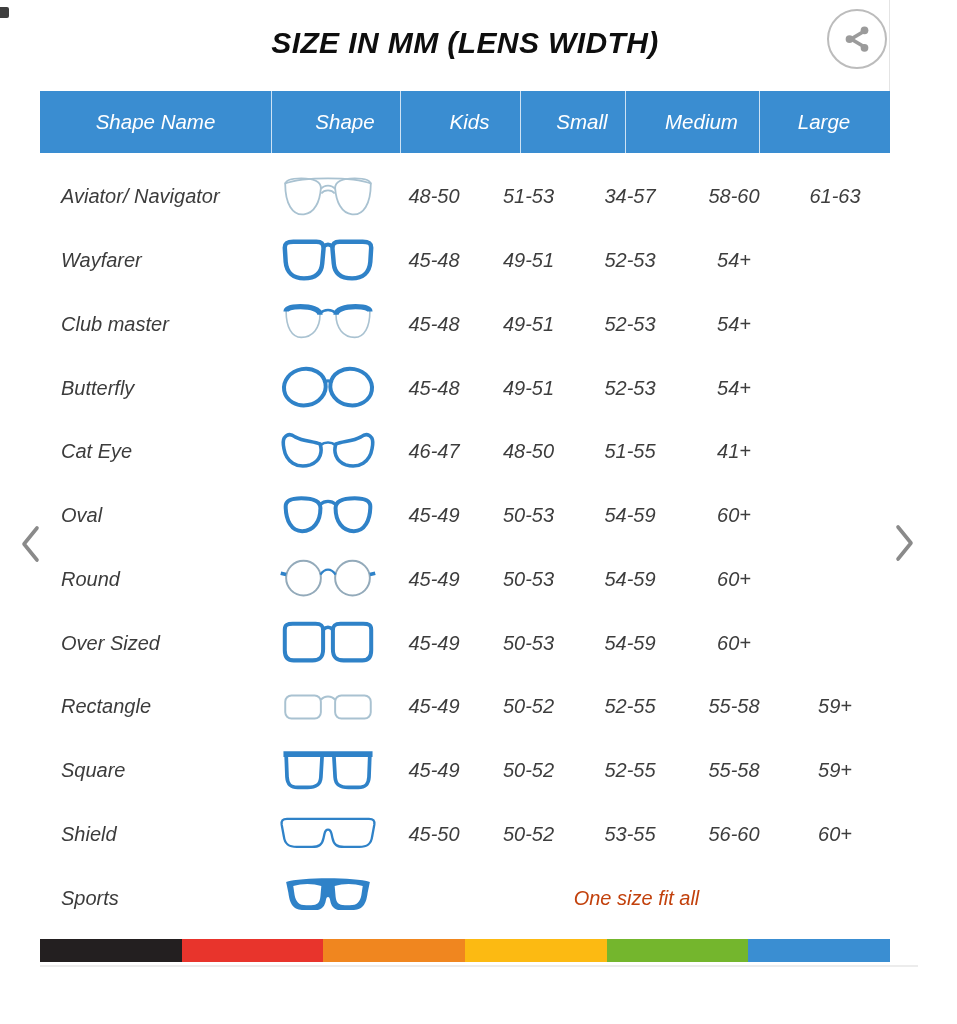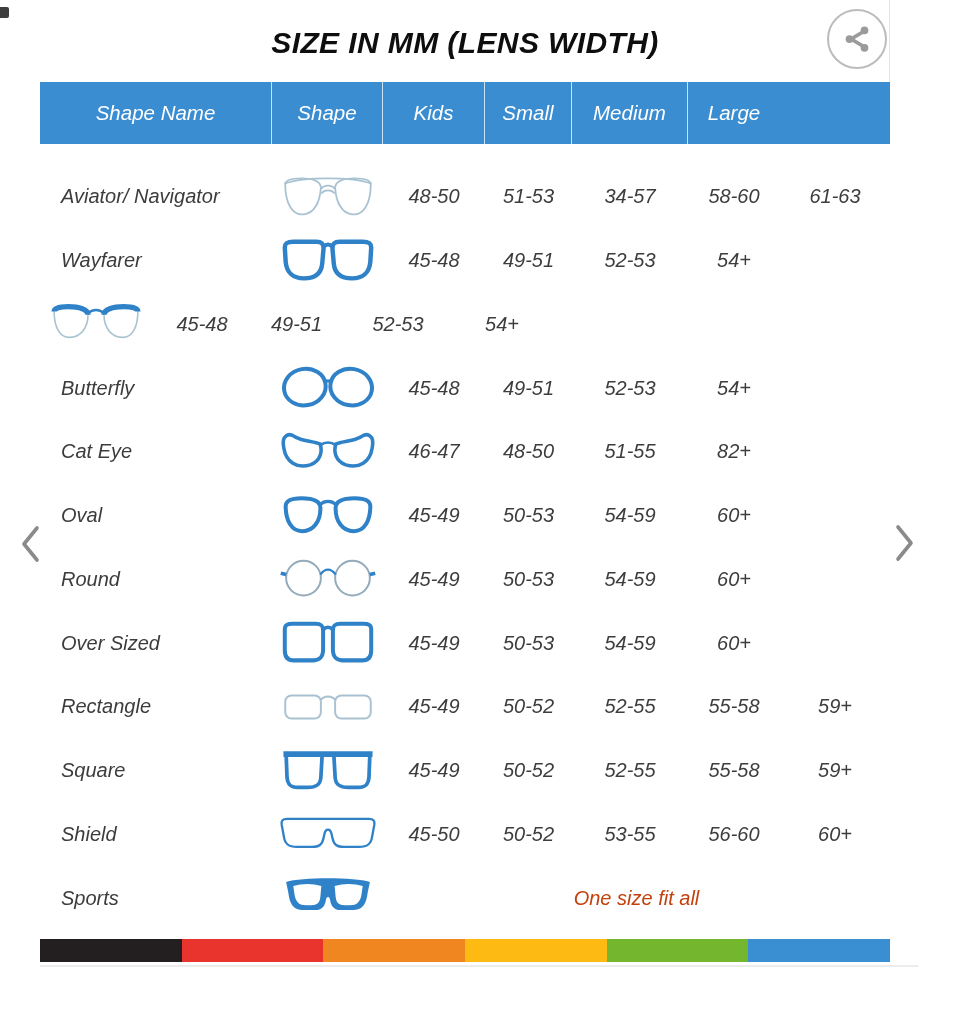--- a/index.html
+++ b/index.html
@@ -17,22 +17,22 @@
   }
 
   .share-btn {
     position:absolute; left:827px; top:9px; width:60px; height:60px; border-radius:50%;
     border:2px solid #bcbcbc; background:#fff; display:flex; align-items:center; justify-content:center;
     cursor:pointer; padding:0;
   }
   .share-btn svg { width:30px; height:30px; }
 
   .header-row {
-    position:absolute; left:40px; top:82px; width:850px; height:62px;
-    display:flex; background:var(--header-bg,#3a8dd1);
+    position:absolute; left:40px; top:91px; width:850px; height:62px;
+    display:flex; background:var(--header-bg,#3a8dd1);gap:18px;
   }
   .header-cell {
     display:flex; align-items:center; justify-content:center;
     color:#ffffff; font-size:20.5px; border-right:1px solid rgba(255,255,255,.75);
   }
   .header-cell:last-child { border-right:none; }
 
   .rows { position:absolute; left:40px; top:165px; width:850px; }
   .row { display:flex; align-items:center; height:63.75px; }
   .name-cell { width:232px; padding-left:21px; font-size:20px; color:#3c3c3c; }
@@ -117,20 +117,21 @@
       <div class="sizes">
           <div class="size-cell cw2">45-48</div>
           <div class="size-cell cw3">49-51</div>
           <div class="size-cell cw4">52-53</div>
           <div class="size-cell cw5">54+</div>
           <div class="size-cell cw6"></div>
         </div>
     </div>
 
     <div class="row">
+      <div class="name-cell">Club master</div>
       <div class="shape-cell">
         <svg class="glasses" viewBox="0 0 110 56">
             <use href="#clubmaster-glasses-icon"></use>
           </svg>
       </div>
       <div class="sizes">
           <div class="size-cell cw2">45-48</div>
           <div class="size-cell cw3">49-51</div>
           <div class="size-cell cw4">52-53</div>
           <div class="size-cell cw5">54+</div>
@@ -158,21 +159,21 @@
       <div class="name-cell">Cat Eye</div>
       <div class="shape-cell">
         <svg class="glasses" viewBox="0 0 110 56">
             <use href="#cateye-glasses-icon"></use>
           </svg>
       </div>
       <div class="sizes">
           <div class="size-cell cw2">46-47</div>
           <div class="size-cell cw3">48-50</div>
           <div class="size-cell cw4">51-55</div>
-          <div class="size-cell cw5">82+</div>
+          <div class="size-cell cw5">41+</div>
           <div class="size-cell cw6"></div>
         </div>
     </div>
 
     <div class="row">
       <div class="name-cell">Oval</div>
       <div class="shape-cell">
         <svg class="glasses" viewBox="0 0 110 56">
             <use href="#oval-glasses-icon"></use>
           </svg>

